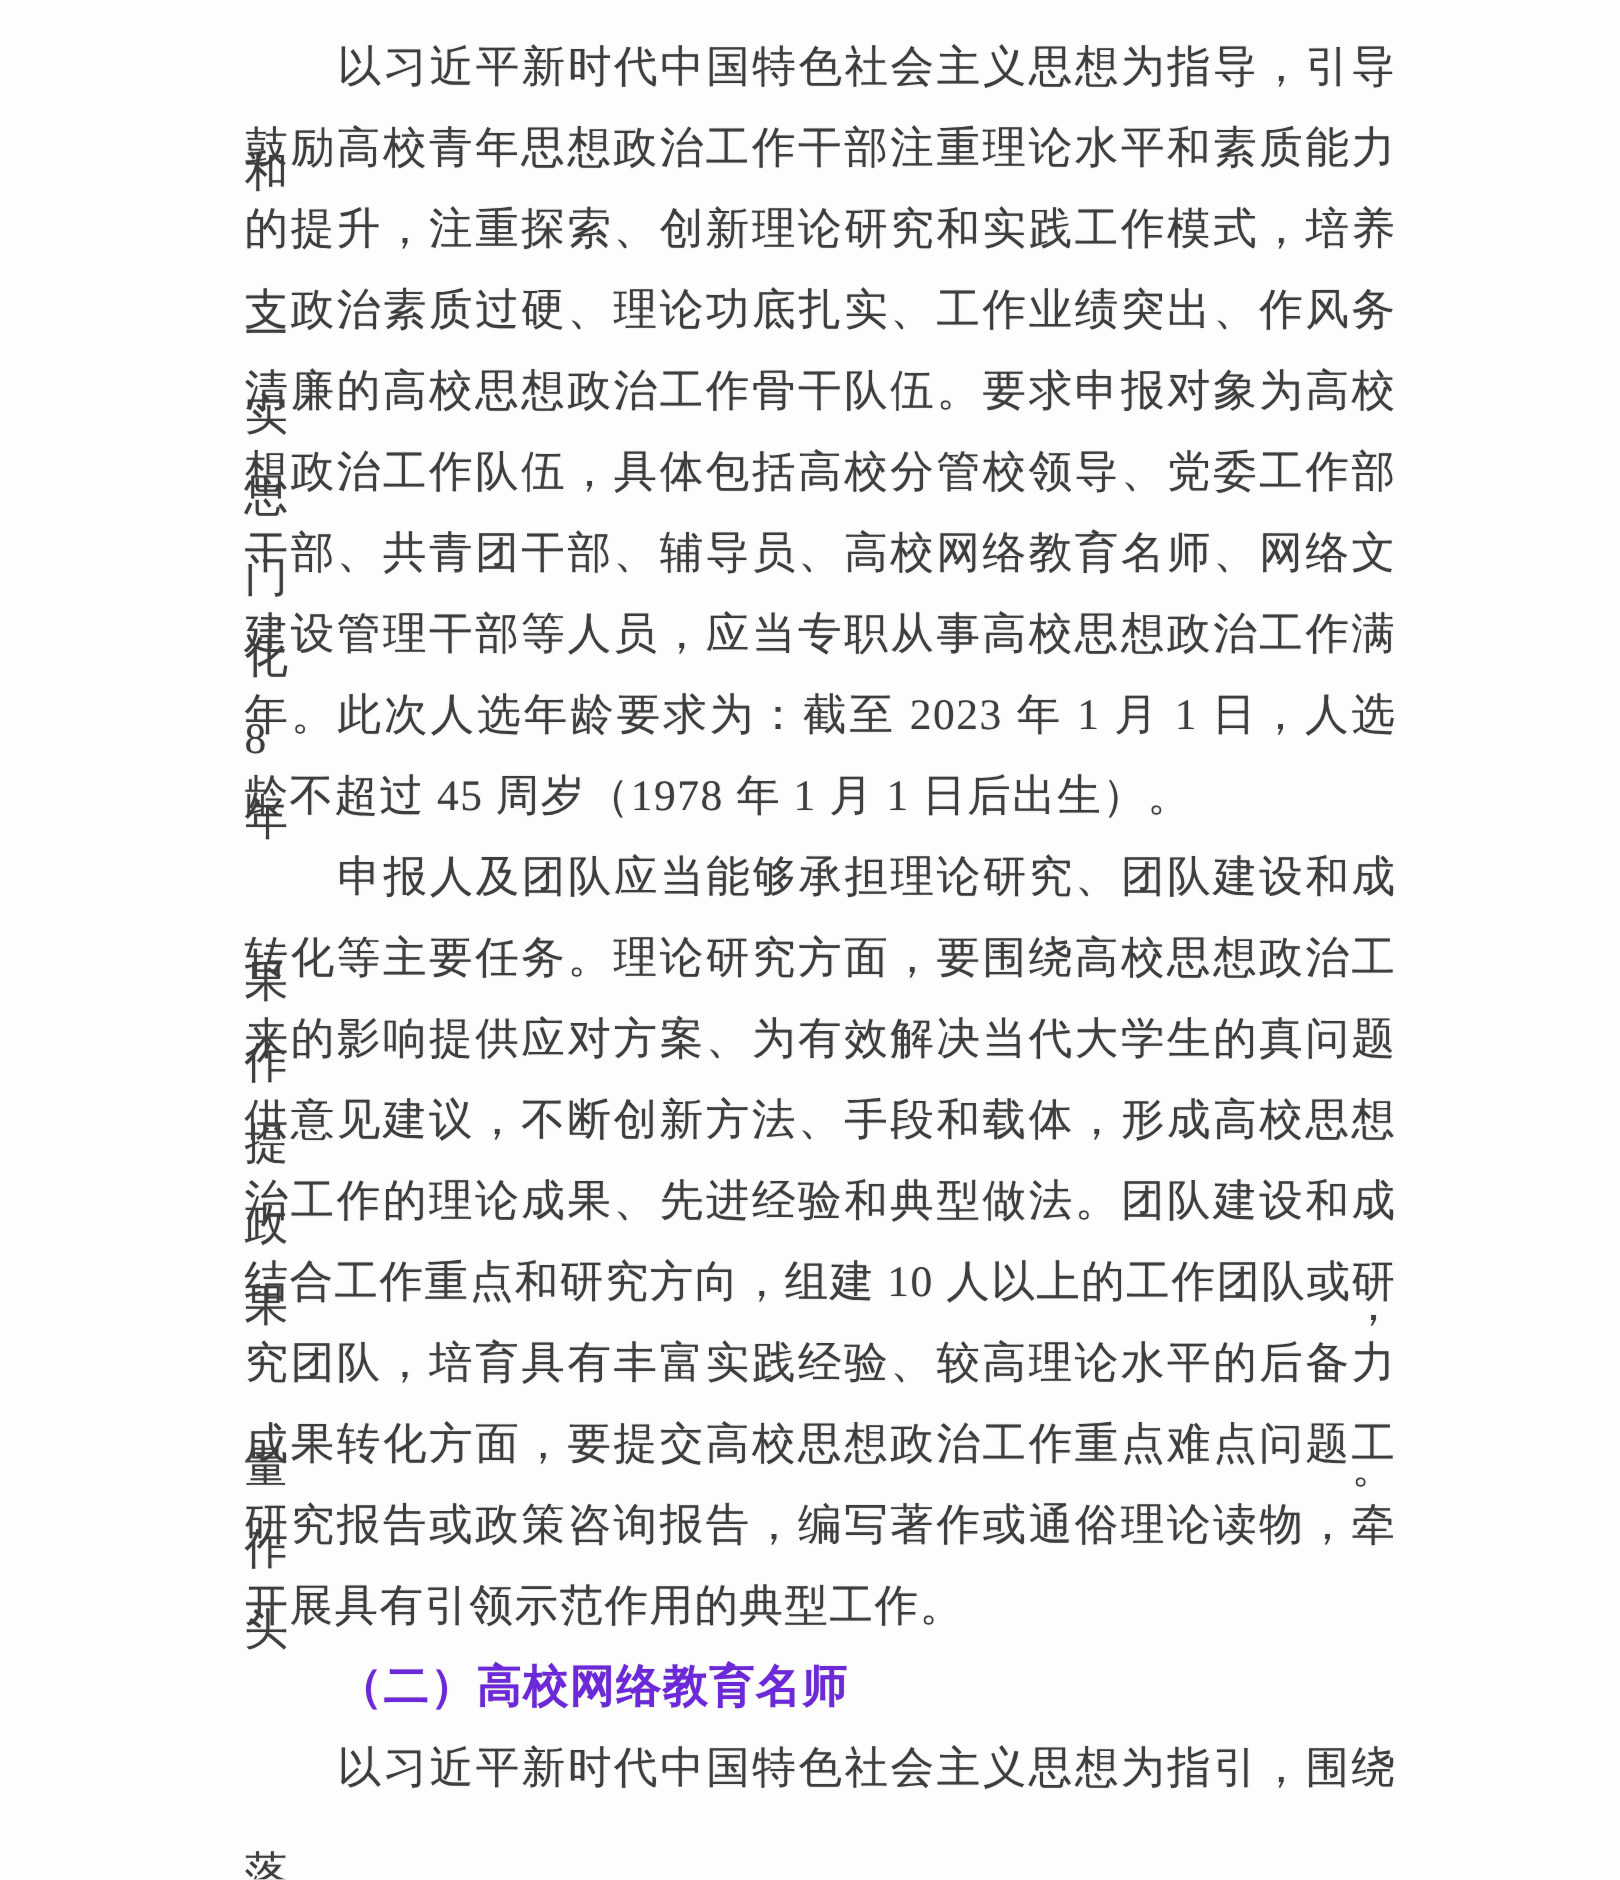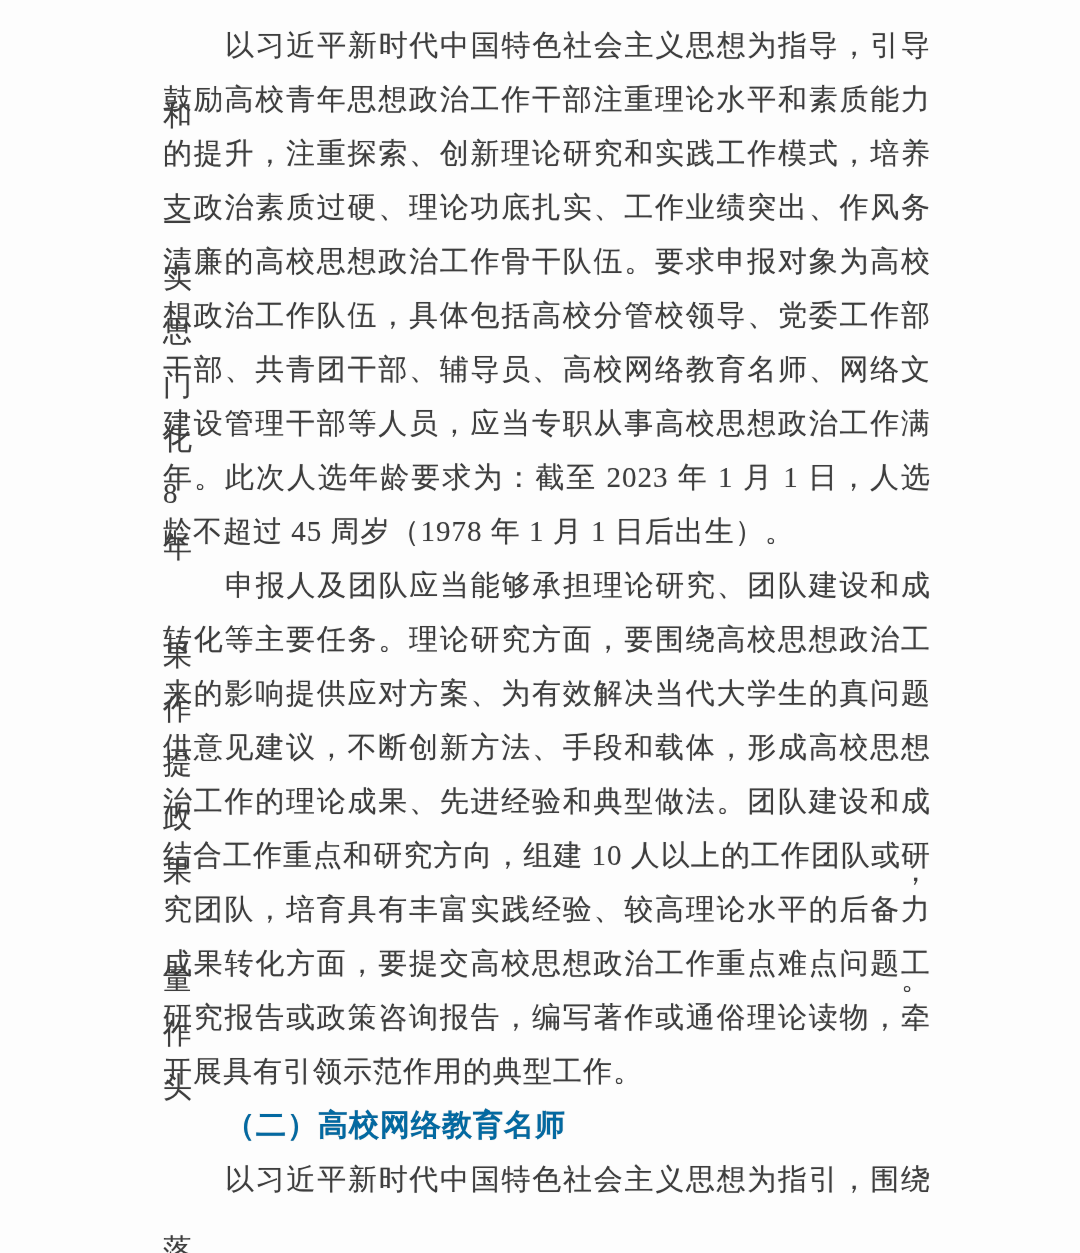--- a/index.html
+++ b/index.html
@@ -36,21 +36,21 @@
     white-space: normal;
     text-align: justify;
     text-align-last: justify;
   }
   .indent {
     text-indent: 62px;
   }
   .heading {
     font-weight: bold;
     font-size: 30px;
-    color: #0369a1;
+    color: #6d28d9;
   }
 </style>
 </head>
 <body>
 
 <div class="page">
   <div class="text-block">
     <div class="line indent fill">以习近平新时代中国特色社会主义思想为指导，引导和</div>
     <div class="line fill">鼓励高校青年思想政治工作干部注重理论水平和素质能力</div>
     <div class="line fill">的提升，注重探索、创新理论研究和实践工作模式，培养一</div>

